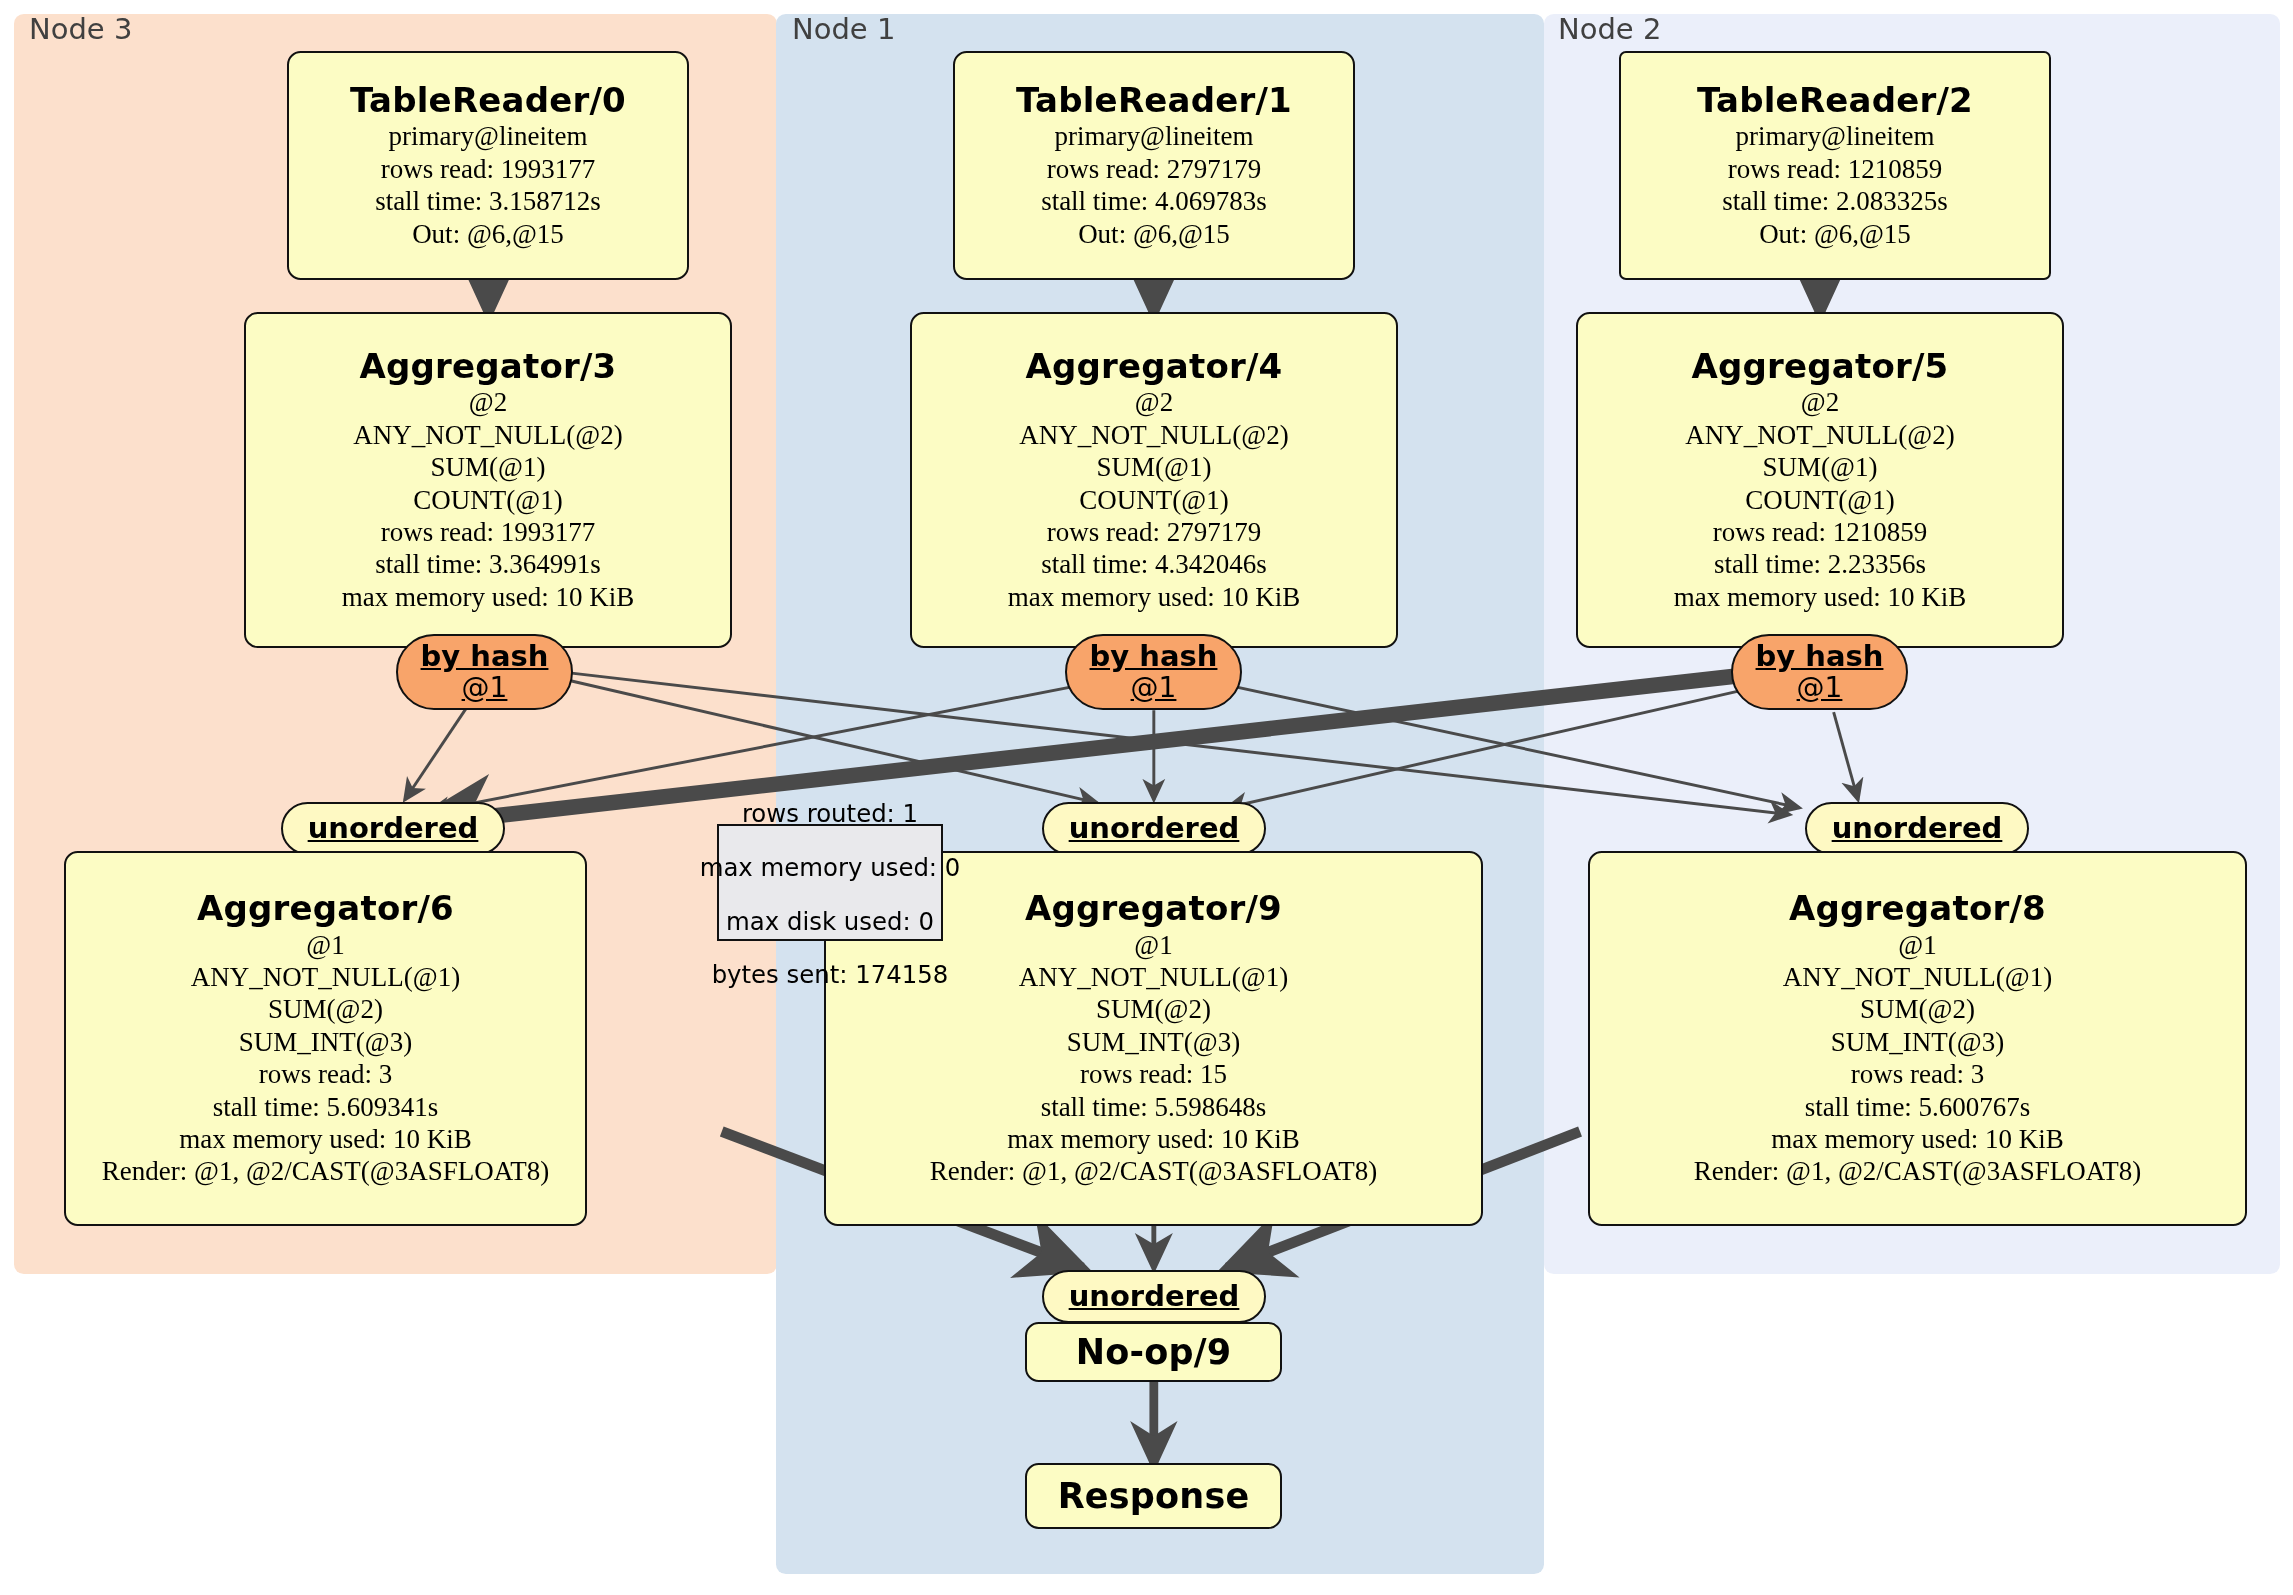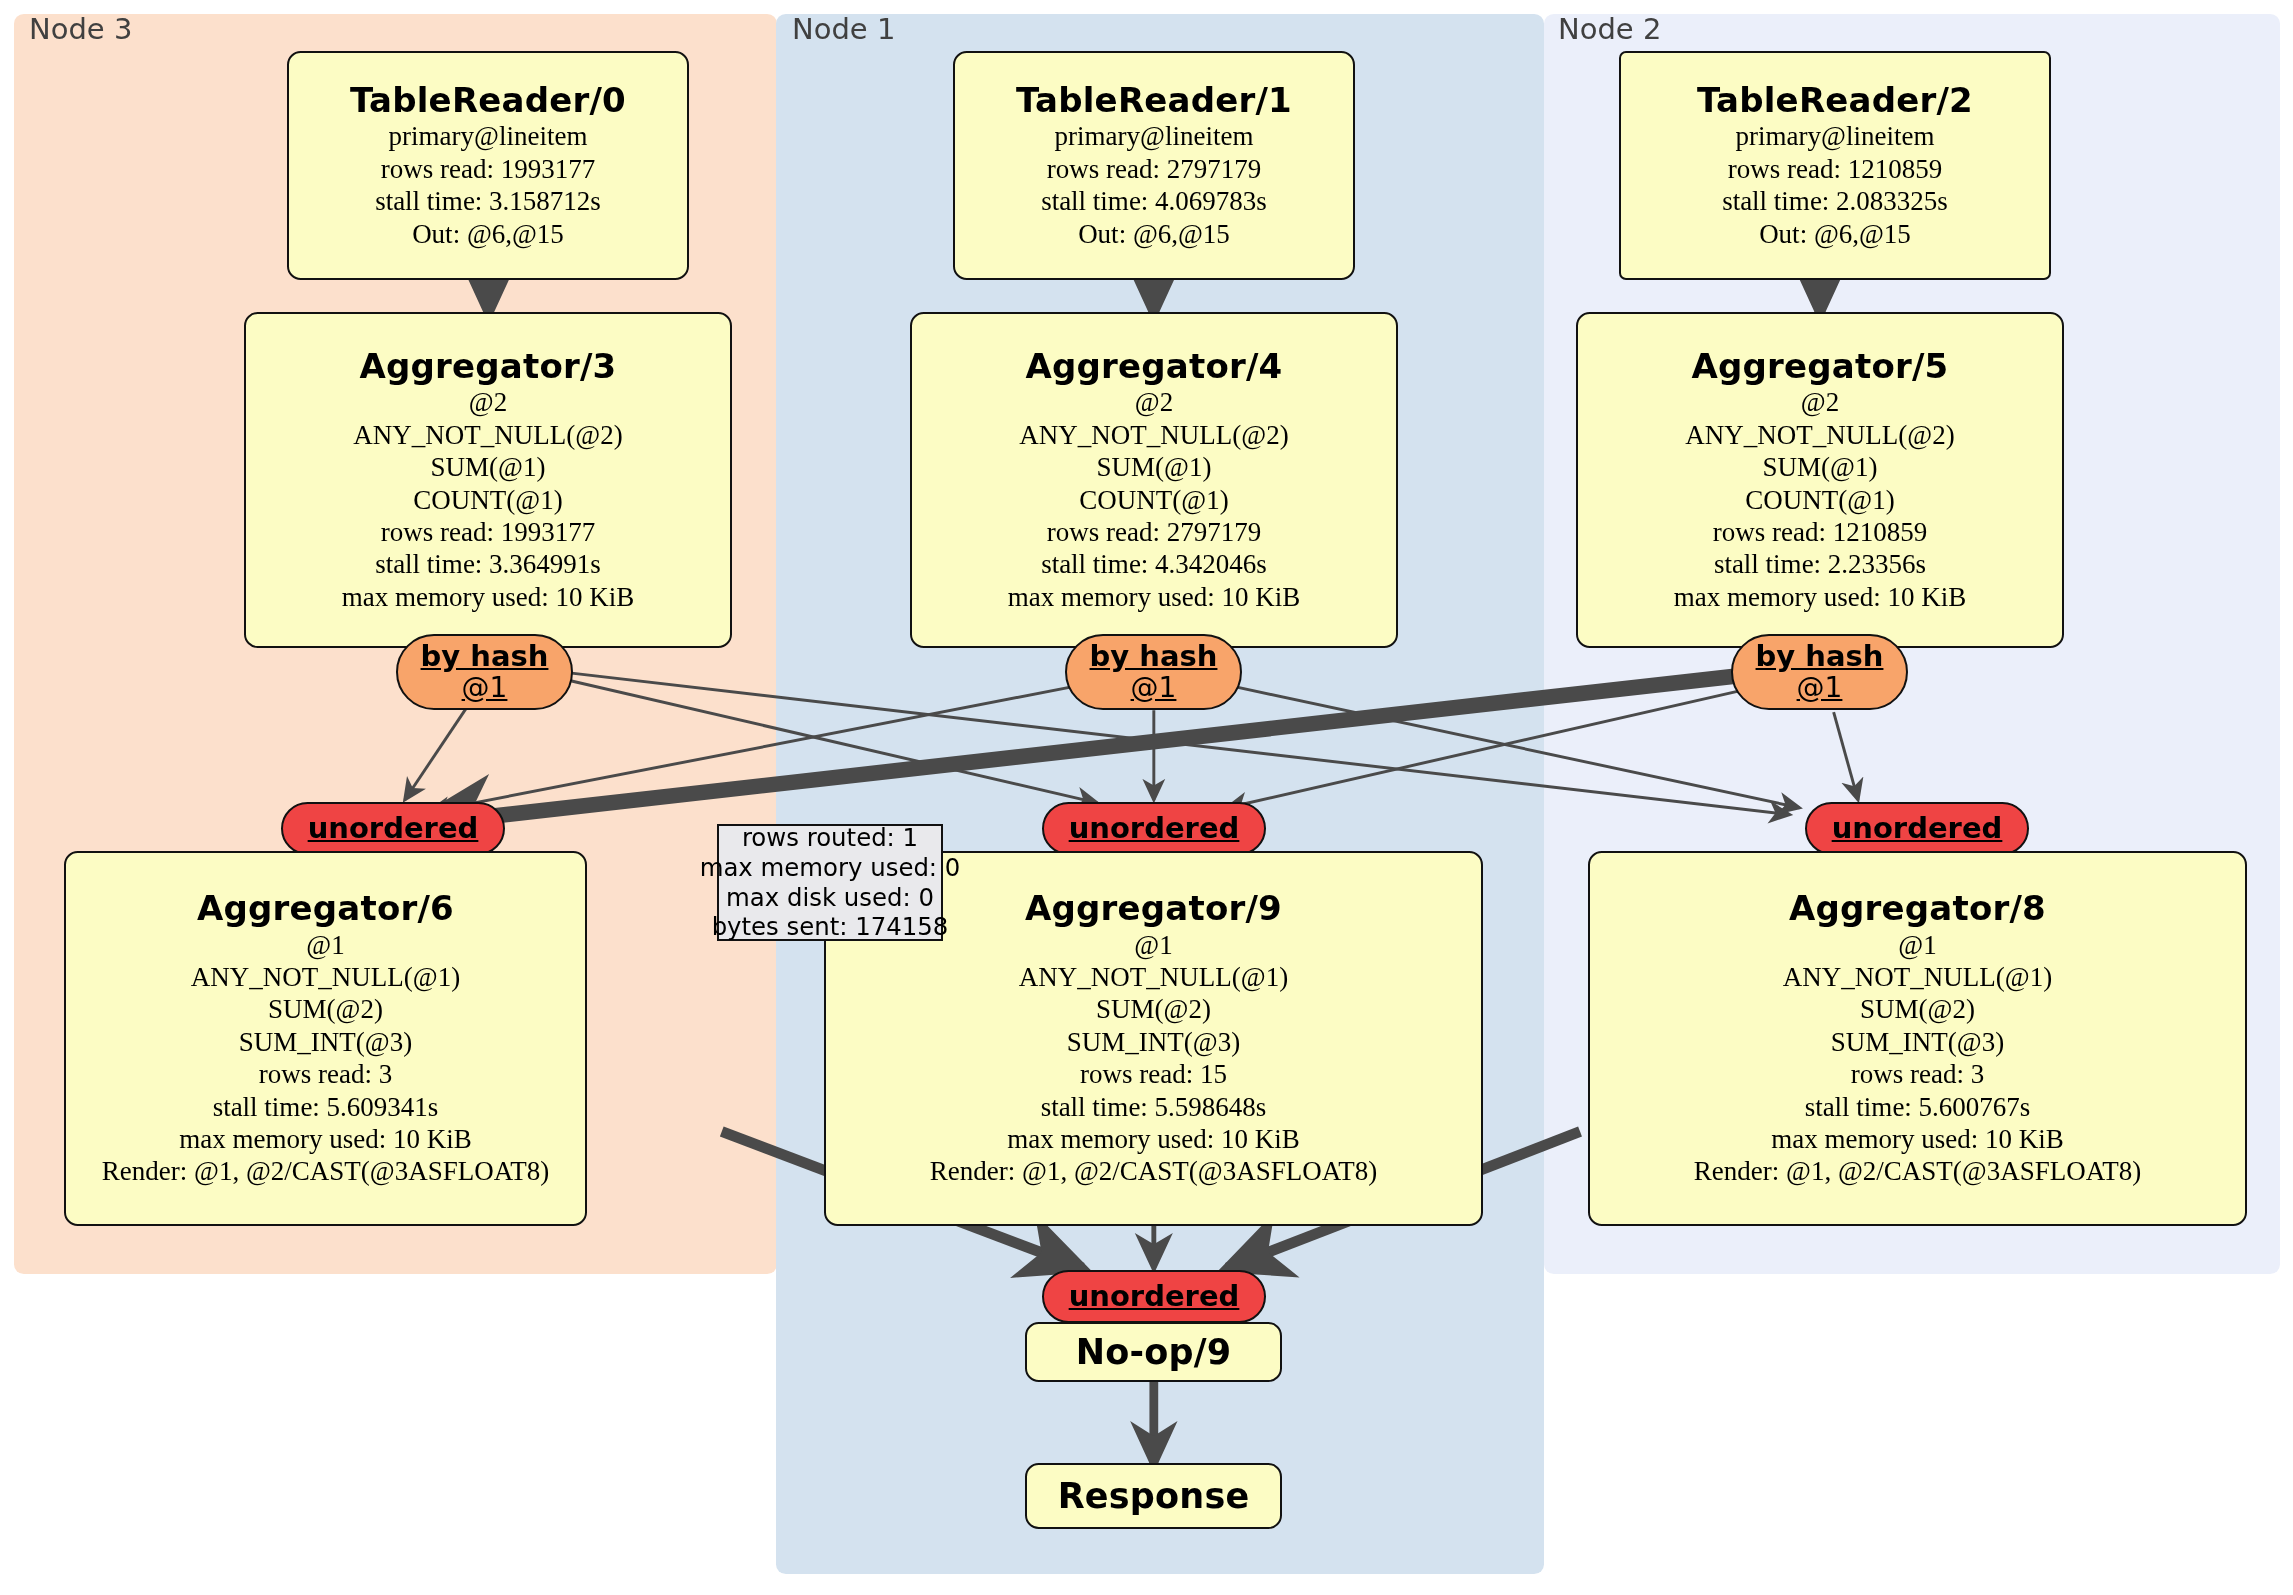--- a/index.html
+++ b/index.html
@@ -29,30 +29,30 @@
   .gnode .ttl{font-size:34px;font-weight:bold;line-height:1.16;letter-spacing:0.2px;}
   .gnode .ln{font-size:27px;line-height:1.2;white-space:nowrap;font-family:Liberation Serif, serif;}
 
   .pill{
     position:absolute;box-sizing:border-box;
     border:2.9px solid #111;border-radius:974px;
     display:flex;flex-direction:column;align-items:center;justify-content:center;
     text-align:left;color:#000;text-decoration:underline;
   }
   .pill.hash{background:#f8a46a;}
-  .pill.unord{background:#ef4444;}
+  .pill.unord{background:#fef9c3;}
   .pill .ph{font-size:29px;font-weight:bold;line-height:1.1;}
   .pill .pb{font-size:28px;line-height:1.1;}
 
   .tipbox{
     position:absolute;box-sizing:border-box;background:#e9e9ec;border:2px solid #111;
     display:flex;flex-direction:column;align-items:center;justify-content:center;
     padding:3.9px 9.8px;text-align:center;
   }
-  .tipbox .tl{font-size:24.4px;line-height:1.22;white-space:nowrap;color:#000;}
+  .tipbox .tl{font-size:24.4px;line-height:1.22;white-space:nowrap;color:#000;margin-top:24px;}
 
   .small-box .ttl{font-size:35px;}
 </style>
 </head>
 <body>
 
 <div id="stage">
 
   <div class="cluster" style="left:13.7px;top:13.7px;width:763px;height:1260px;background:#fce0cc;"></div>
   <div class="cluster" style="left:776px;top:13.7px;width:768px;height:1560px;background:#d4e2ef;"></div>

